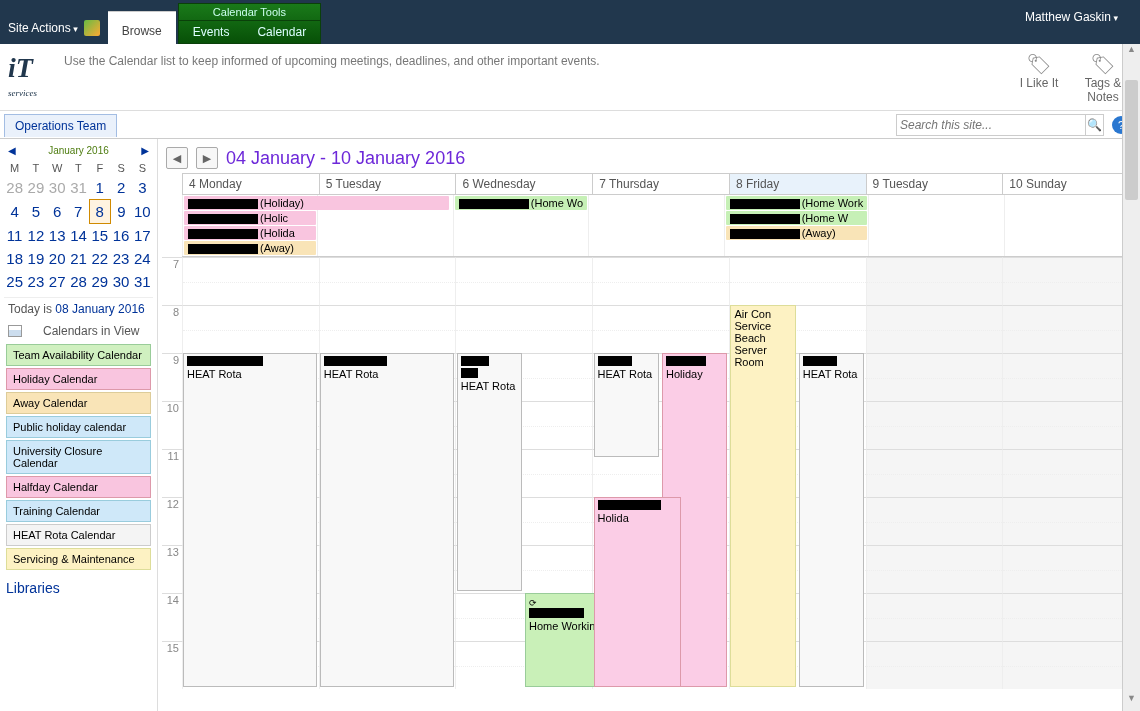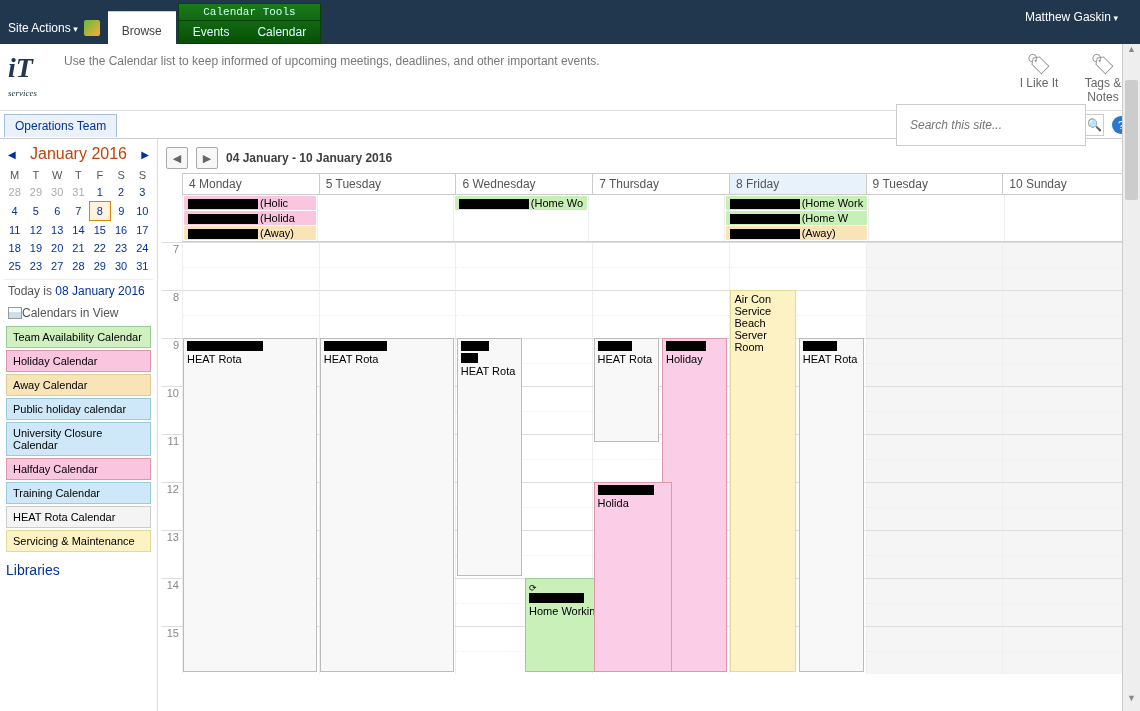--- a/index.html
+++ b/index.html
@@ -5,21 +5,21 @@
 * { box-sizing: border-box; margin: 0; padding: 0; font-family: Tahoma, Arial, sans-serif; font-size: 12px; }
 body { width: 1140px; height: 711px; overflow: hidden; position: relative; }
 
 
 .top-ribbon { background: #21374d; height: 44px; display: flex; align-items: flex-end; color: #fff; position: relative; }
 .site-actions { padding: 4px 8px 8px 8px; display: flex; align-items: center; gap: 6px; }
 .site-actions .dd::after { content: ' ▾'; font-size: 9px; }
 .nav-icon { width: 16px; height: 16px; background: linear-gradient(135deg,#6b4,#fa3); border-radius: 2px; display: inline-block; }
 .browse-tab { background: #fff; color: #444; padding: 12px 14px 6px; border-top: 1px solid #ccc; }
 .cal-tools { background: linear-gradient(#1a7a1a,#075007); border:1px solid #0a400a; margin-left:2px; }
-.cal-tools-head { text-align: center; color:#cfe; padding: 2px 10px; border-bottom:1px solid #0a400a; font-size:11px;font-family:Liberation Mono, monospace;}
+.cal-tools-head { text-align: center; color:#cfe; padding: 2px 10px; border-bottom:1px solid #0a400a; font-size:11px;}
 .cal-tools-tabs { display:flex; }
 .cal-tools-tabs span { padding: 4px 14px; color:#dff; }
 .user-block { position:absolute; right:22px; top:10px; color:#fff; }
 .user-block::after { content:' ▾'; font-size:9px; }
 
 
 .title-area { display:flex; padding: 8px 12px 6px 8px; border-bottom: 1px solid #ddd; }
 .logo { width:48px; height:44px; margin-right:8px; font: italic bold 28px Georgia; color:#21374d; position:relative;}
 .logo small{font:italic 9px Georgia; position:absolute; bottom:-2px; left:0;}
 .breadcrumb { flex:1; }
@@ -30,60 +30,60 @@
 .breadcrumb .desc { color:#777; font-size:12px; margin-top:2px; }
 .actions { display:flex; gap:14px; align-items:flex-start; }
 .actions .act { text-align:center; font-size:11px; color:#666; width:50px; }
 .actions .act .ic { font-size:20px; color:#888; display:block;}
 
 
 .sub-bar { display:flex; border-bottom:1px solid #ccc; align-items:center; height:28px; }
 .sub-bar .crumb-tab { border:1px solid #a3bde3; background:#eaf1fb; color:#003399; padding:4px 10px; margin:0 0 -1px 4px; border-bottom: none;}
 .sub-bar .spacer{flex:1;}
 .sub-bar .search-box { display:flex; align-items:center; margin-right:8px;}
-.sub-bar .search-box input { width:190px; border:1px solid #ccc; padding:13px; color:#999; font-style:italic; outline: none;}
+.sub-bar .search-box input { width:190px; border:1px solid #ccc; padding:3px; color:#999; font-style:italic; outline: none;}
 .sub-bar .search-box .btn { width:18px; height:22px; border:1px solid #ccc; border-left:none; display:flex; align-items:center; justify-content:center; color:#003399; cursor:pointer;}
 .help-ic { width:18px; height:18px; border-radius:50%; background:#2a77d0; color:#fff; text-align:center; line-height:18px; margin-right:10px; font-size:11px;}
 
 
 .content { display:flex; height: calc(711px - 44px - 60px - 28px); }
 
 
 .left-nav { width:158px; border-right:1px solid #ddd; padding:4px 4px; overflow:hidden; }
 .month-nav { display:flex; justify-content:space-between; align-items:center; padding:2px 4px; }
 .month-nav .arrow { color:#003399; font-size:10px; cursor:pointer;}
-.month-nav .title { color:#c2410c; font-size:16px;}
+.month-nav .title { color:#4d7c0f; font-size:10px;}
 .mini-cal { width:100%; border-collapse:collapse; margin-top:2px;}
 .mini-cal th { font-weight:normal; color:#555; padding:2px 0; font-size:11px; }
-.mini-cal td { text-align:center; padding:3px 0; font-size:11px; color:#003399; cursor:pointer;}
+.mini-cal td { text-align:center; padding:3px 0; font-size:15px; color:#003399; cursor:pointer;}
 .mini-cal td.other { color:#aaa; }
 .mini-cal td.today { border:1px solid #d08a00; background:#fff3e0; }
 .today-line { padding:4px; font-size:11px; color:#555; border-top:1px solid #eee; margin-top:4px;}
 .today-line a{ color:#003399; text-decoration:none;}
 
-.cal-view-head { padding:4px; font-size:11px; color:#555; display:flex; gap:0; align-items:center;}
+.cal-view-head { padding:4px; font-size:11px; color:#555; display:flex; gap:21px; align-items:center;}
 .cal-view-head .ic{width:14px;height:12px;border:1px solid #999;display:inline-block;background:linear-gradient(#fff 40%,#cde 40%);}
 .cal-list div { padding:4px 6px; margin:2px; font-size:11px; border:1px solid transparent;}
 .c-team{background:#d0f0c0;border-color:#9c9!important}
 .c-holiday{background:#f9c5df;border-color:#d9a!important}
 .c-wfh{background:#c6f0b6;border-color:#9c9!important}
 .c-away{background:#f9e4b7;border-color:#dc9!important}
 .c-pub{background:#cfe8f9;border-color:#9cd!important}
 .c-uni{background:#cfe8f9;border-color:#9cd!important}
 .c-half{background:#f9c5df;border-color:#d9a!important}
 .c-train{background:#cfe8f9;border-color:#9cd!important}
 .c-heat{background:#f4f4f4;border-color:#ccc!important}
 .c-serv{background:#fdf2c3;border-color:#dd9!important}
 .libs-head { color:#003399; font-size:14px; margin-top:8px; padding:2px;}
 
 
 .main { flex:1; overflow:auto; }
 .week-head { display:flex; align-items:center; gap:8px; padding:8px 8px 4px 8px;}
 .week-head .nav-btn{width:22px;height:22px;border:1px solid #aaa;border-radius:2px;display:flex;align-items:center;justify-content:center;color:#666;background:#f7f7f7;cursor:pointer;font-size:11px}
-.week-head h2{font-size:12px; font-weight:bold; color:#404040;}
+.week-head h2{font-size:18px; font-weight:normal; color:#6d28d9;}
 
 .week-grid { position:relative; margin-left:4px; }
 .day-headers { display:flex; margin-left:20px; }
 .day-headers .dh { flex:1; border:1px solid #ccc; border-left:none; padding:3px 6px; font-size:12px; color:#555; background:#fff;}
 .day-headers .dh:first-child{border-left:1px solid #ccc;}
 .day-headers .dh.today{background:#e8f2fb;}
 
 .allday { display:flex; margin-left:20px; border-bottom:1px solid #ccc;}
 .allday .col { flex:1; border-right:1px solid #eee; padding:1px; display:flex; flex-direction:column; gap:1px; min-height:18px;}
 .allday .col:first-child{border-left:1px solid #eee}
@@ -251,20 +251,21 @@
           <div class="dh">4 Monday</div>
           <div class="dh">5 Tuesday</div>
           <div class="dh">6 Wednesday</div>
           <div class="dh">7 Thursday</div>
           <div class="dh today">8 Friday</div>
           <div class="dh">9 Tuesday</div>
           <div class="dh">10 Sunday</div>
         </div>
       <div class="allday" id="allday-row">
           <div class="col">
+            <div class="evt-pill c-holiday" style="width: 200%;"><span class="blk"></span>(Holiday)</div>
             <div class="evt-pill c-holiday"><span class="blk"></span>(Holic</div>
             <div class="evt-pill c-holiday"><span class="blk"></span>(Holida</div>
             <div class="evt-pill c-away"><span class="blk"></span>(Away)</div>
           </div>
           <div class="col"></div>
           <div class="col">
             <div class="evt-pill c-wfh"><span class="blk"></span>(Home Wo</div>
           </div>
           <div class="col"></div>
           <div class="col">
@@ -383,21 +384,21 @@
               <div class="cell we"></div>
               <div class="cell we"></div>
             </div>
           </div>
           <div class="evt-block evt-heat" style="top: 96px; height: 334px; left: 21px; width: 133.857px;"><span class="blk" style="width:60%"></span>HEAT Rota</div>
           <div class="evt-block evt-heat" style="top: 96px; height: 334px; left: 157.857px; width: 133.857px;"><span class="blk" style="width:50%"></span>HEAT Rota</div>
           <div class="evt-block evt-heat" style="top: 96px; height: 238px; left: 294.714px; width: 65.4286px;"><span class="blk" style="width:50%"></span><span class="blk" style="width:30%"></span>HEAT Rota</div>
           <div class="evt-block evt-wfh" style="top: 336px; height: 94px; left: 363px; width: 87px;"><span style="font-size:9px">⟳</span><span class="blk" style="width:70%"></span>Home Working</div>
           <div class="evt-block evt-heat" style="top: 96px; height: 103.6px; left: 431.571px; width: 65.4286px;"><span class="blk" style="width:60%"></span>HEAT Rota</div>
           <div class="evt-block evt-hol" style="top: 96px; height: 334px; left: 500px; width: 65.4286px;"><span class="blk" style="width:70%"></span>Holiday</div>
-          <div class="evt-block evt-hol" style="top: 240px; height: 190px; left: 431.571px; width: 78px;"><span class="blk" style="width:80%"></span>Holida</div>
+          <div class="evt-block evt-hol" style="top: 240px; height: 190px; left: 431.571px; width: 87px;"><span class="blk" style="width:80%"></span>Holida</div>
           <div class="evt-block evt-serv" style="top: 48px; height: 382px; left: 568.429px; width: 65.4286px;">Air Con Service Beach Server Room</div>
           <div class="evt-block evt-heat" style="top: 96px; height: 334px; left: 636.857px; width: 65.4286px;"><span class="blk" style="width:60%"></span>HEAT Rota</div>
         </div>
     </div>
   </div>
 </div>
 
 <div class="scroll-stub">
   <div class="arr">▲</div>
     <div class="bar"></div>

